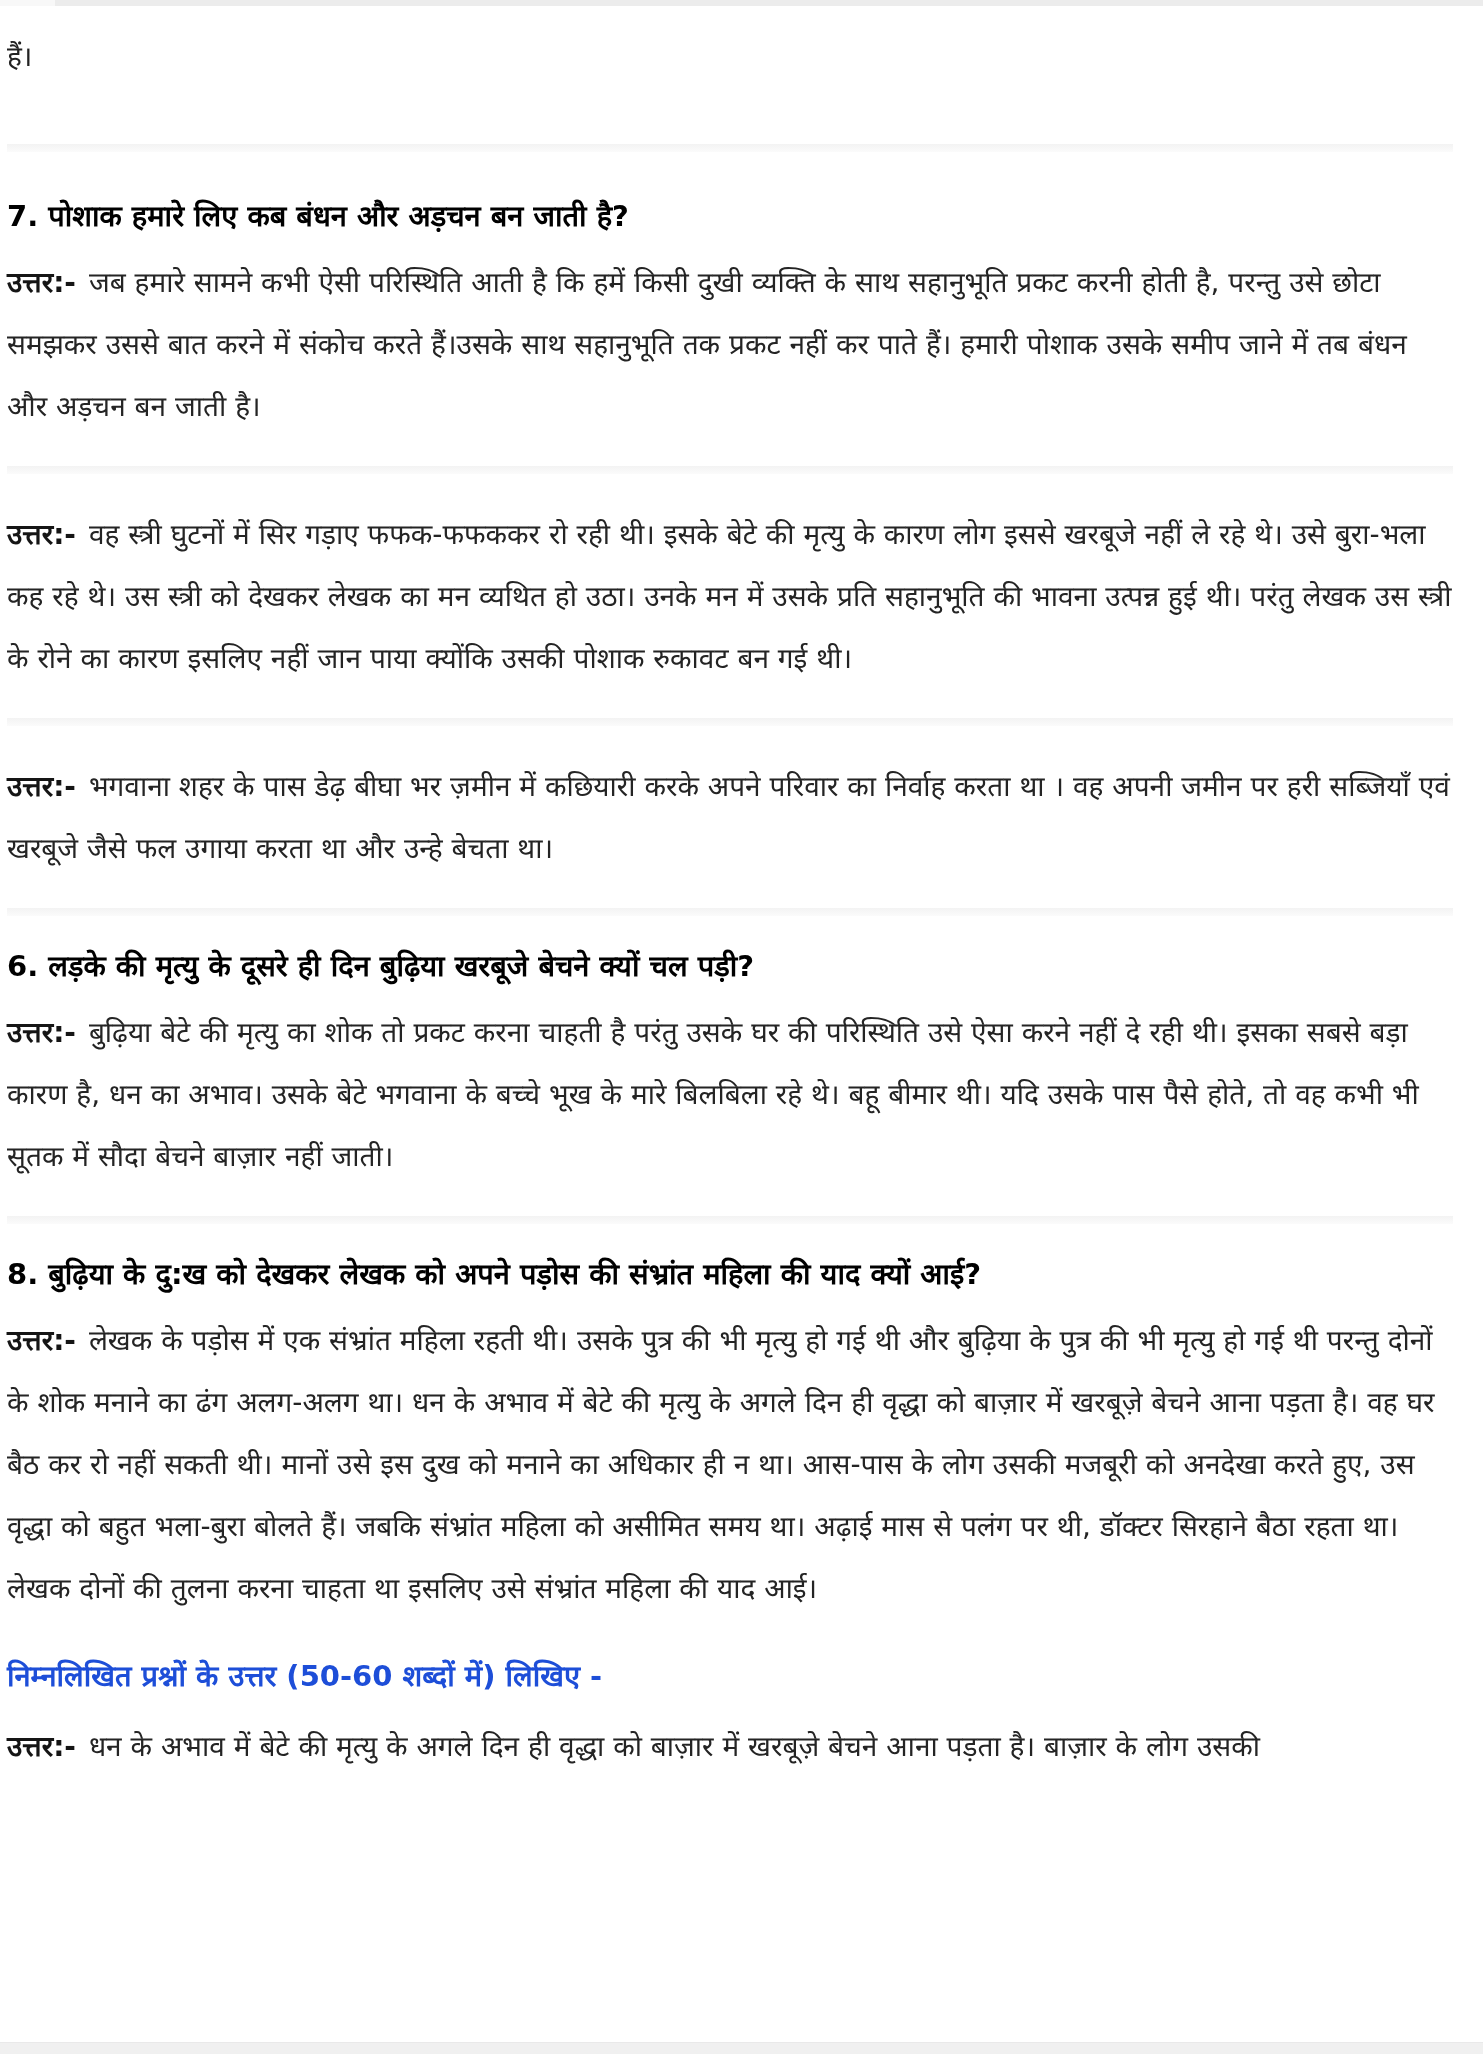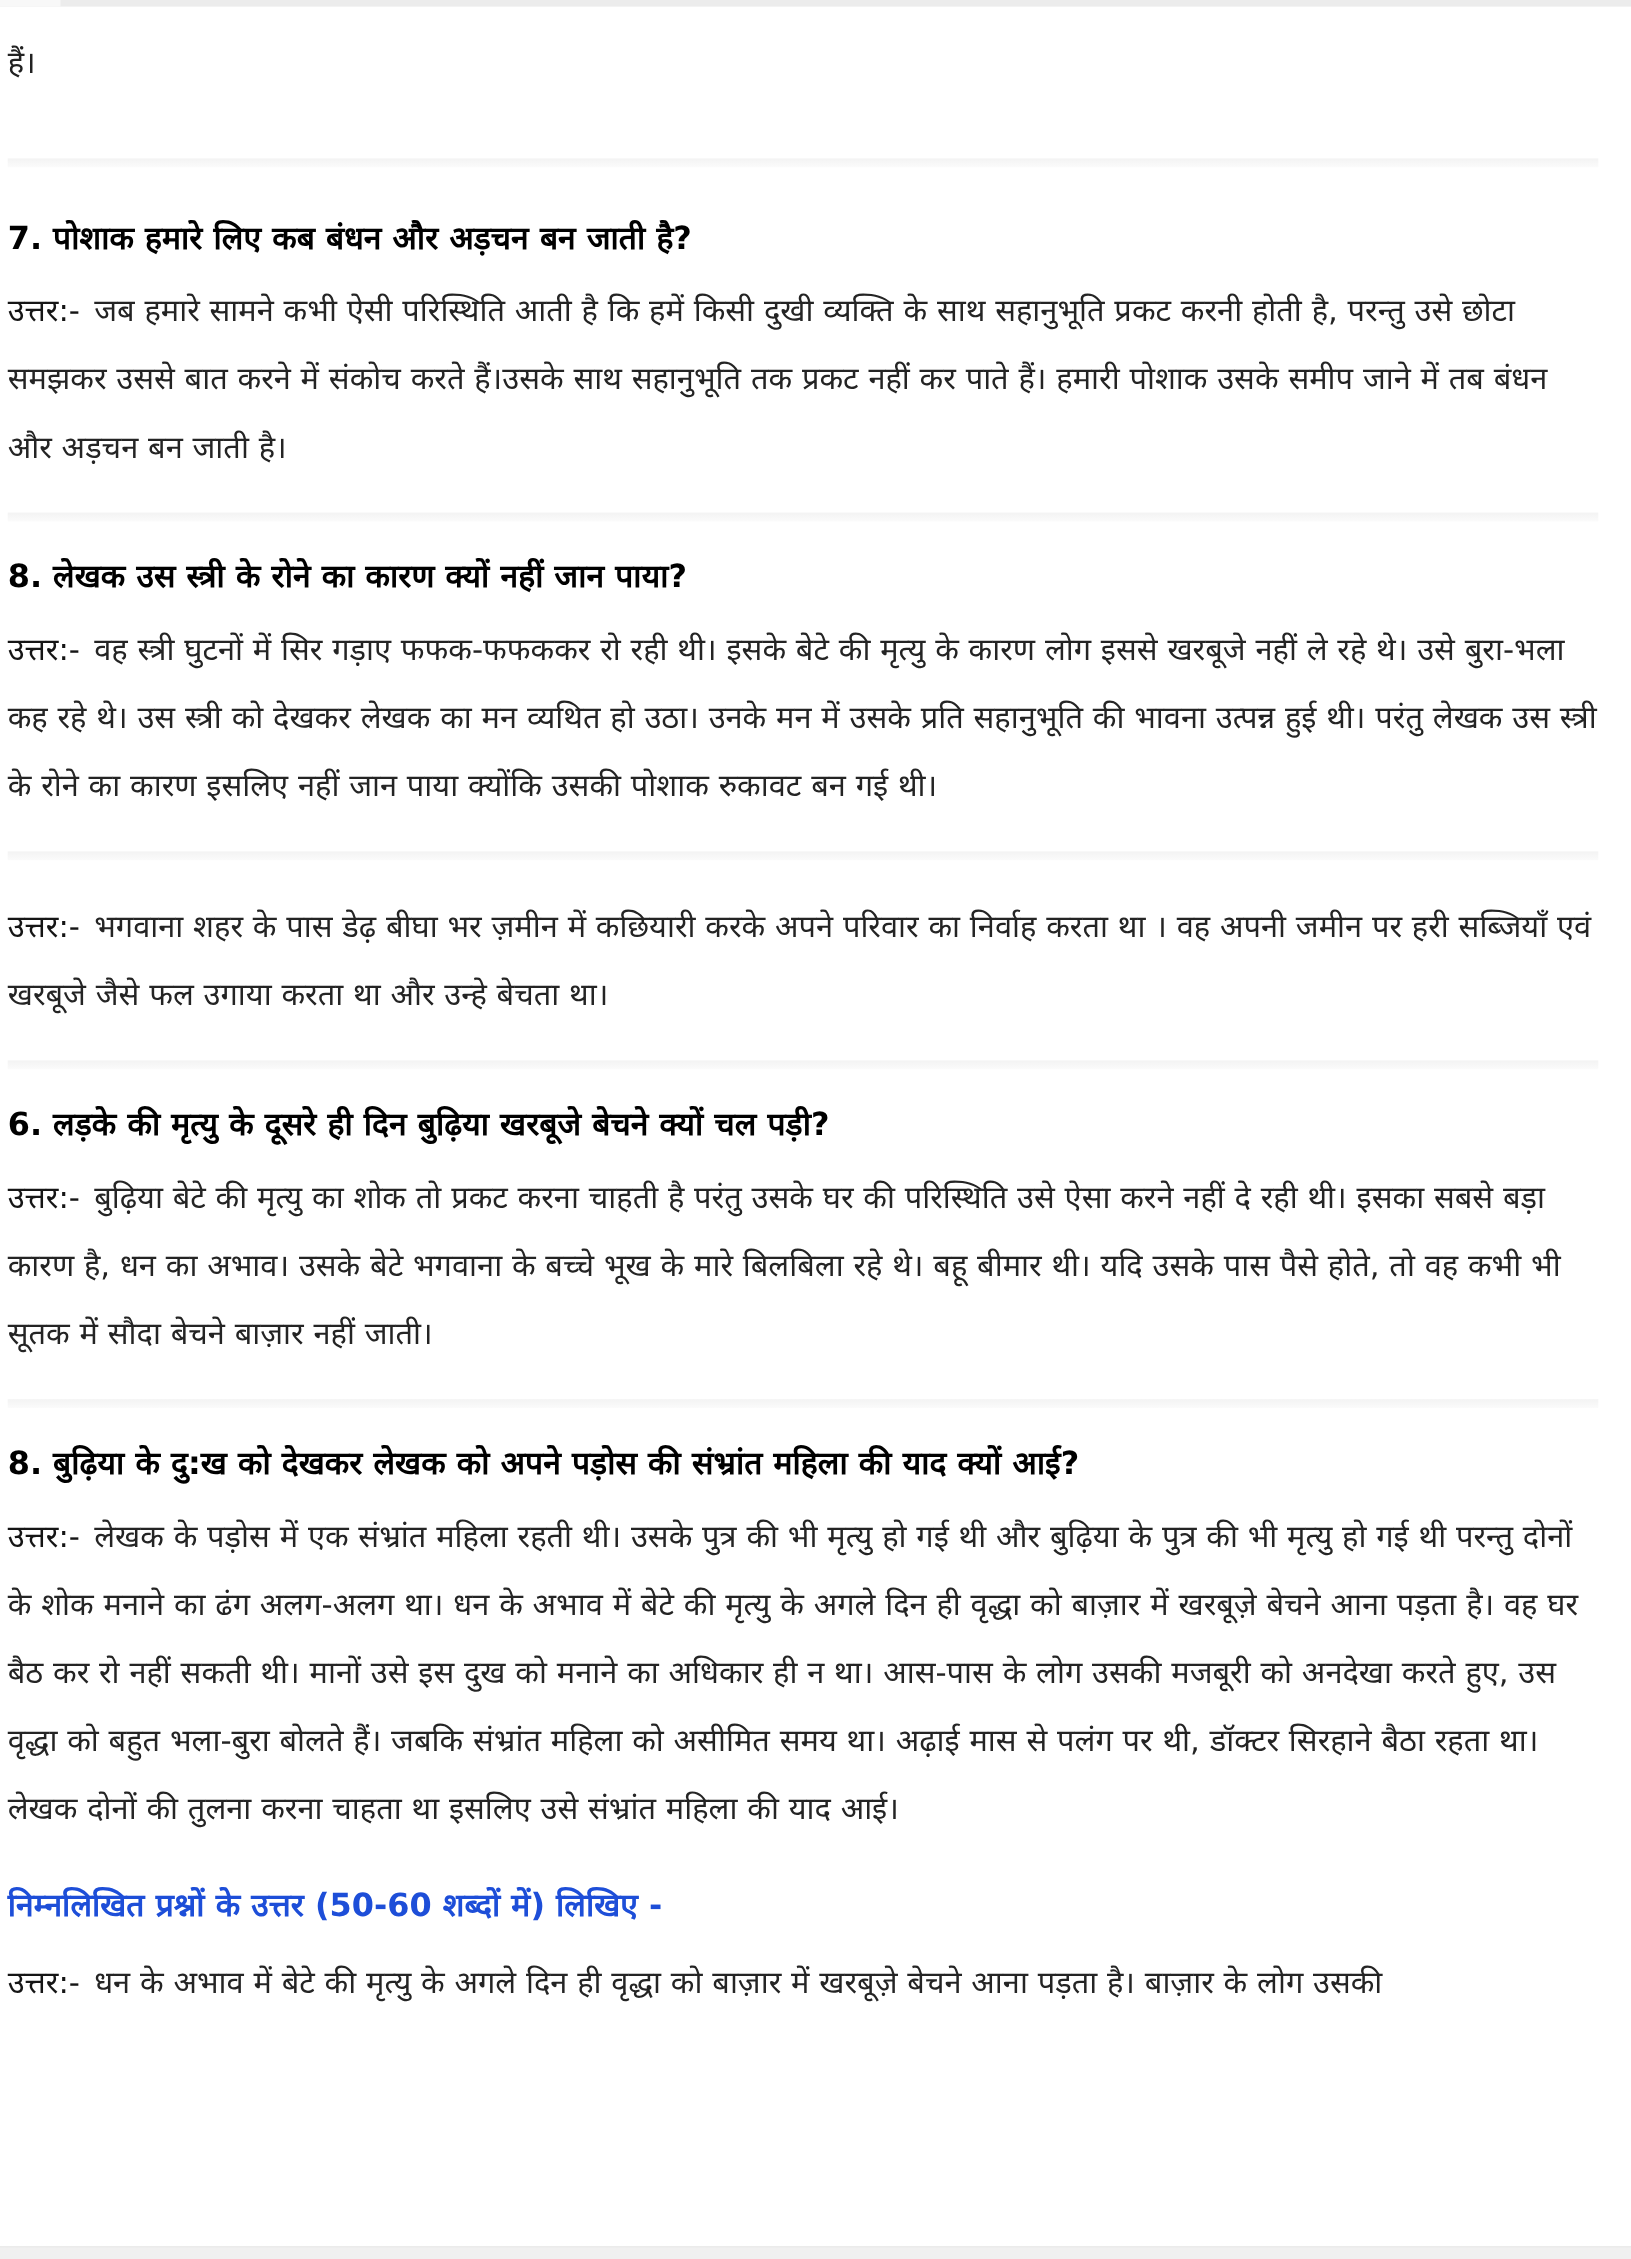--- a/index.html
+++ b/index.html
@@ -65,21 +65,21 @@
     color: #000000;
   }
   .a {
     margin: 16px 0 0 0;
     font-size: 28px;
     line-height: 62px;
     color: #242424;
     text-align: left;
   }
   .ans-prefix {
-    font-weight: normal;
+    font-weight: bold;
     color: #151515;
     margin-right: 4px;
   }
   .instruction {
     margin: 36px 0 0 0;
     font-size: 29px;
     font-weight: bold;
     line-height: 40px;
     color: #1d4ed8;
   }
@@ -106,21 +106,20 @@
   <div class="sep sep-first"></div>
 
   <section class="qa qa-first">
     <h2 class="q">7. पोशाक हमारे लिए कब बंधन और अड़चन बन जाती है?</h2>
     <p class="a"><span class="ans-prefix">उत्तर:-</span> <span>जब हमारे सामने कभी ऐसी परिस्थिति आती है कि हमें किसी दुखी व्यक्ति के साथ सहानुभूति प्रकट करनी होती है, परन्तु उसे छोटा समझकर उससे बात करने में संकोच करते हैं।उसके साथ सहानुभूति तक प्रकट नहीं कर पाते हैं। हमारी पोशाक उसके समीप जाने में तब बंधन और अड़चन बन जाती है।</span></p>
   </section>
 
   <div class="sep"></div>
 
   <section class="qa">
-    <h2 class="q">8. लेखक उस स्त्री के रोने का कारण क्यों नहीं जान पाया?</h2>
     <p class="a"><span class="ans-prefix">उत्तर:-</span> <span>वह स्त्री घुटनों में सिर गड़ाए फफक-फफककर रो रही थी। इसके बेटे की मृत्यु के कारण लोग इससे खरबूजे नहीं ले रहे थे। उसे बुरा-भला कह रहे थे। उस स्त्री को देखकर लेखक का मन व्यथित हो उठा। उनके मन में उसके प्रति सहानुभूति की भावना उत्पन्न हुई थी। परंतु लेखक उस स्त्री के रोने का कारण इसलिए नहीं जान पाया क्योंकि उसकी पोशाक रुकावट बन गई थी।</span></p>
   </section>
 
   <div class="sep"></div>
 
   <section class="qa">
     <p class="a"><span class="ans-prefix">उत्तर:-</span> <span>भगवाना शहर के पास डेढ़ बीघा भर ज़मीन में कछियारी करके अपने परिवार का निर्वाह करता था । वह अपनी जमीन पर हरी सब्जियॉं एवं खरबूजे जैसे फल उगाया करता था और उन्हे बेचता था।</span></p>
   </section>
 
   <div class="sep"></div>

